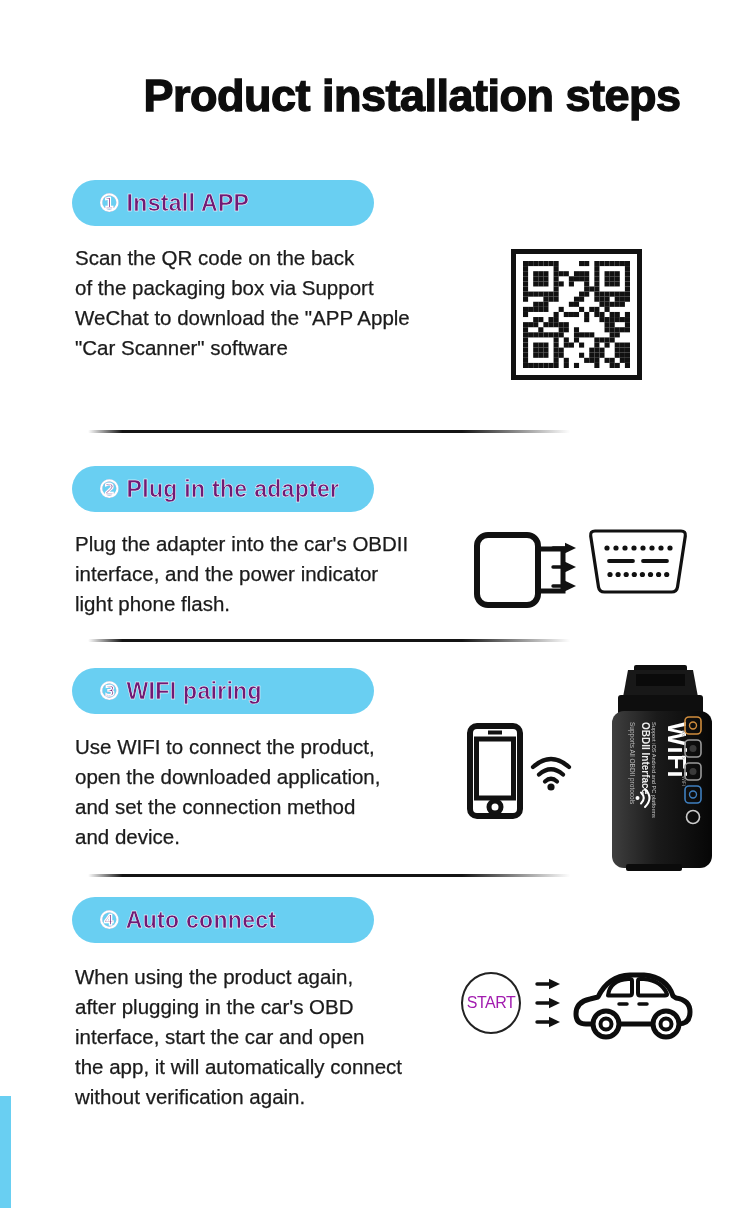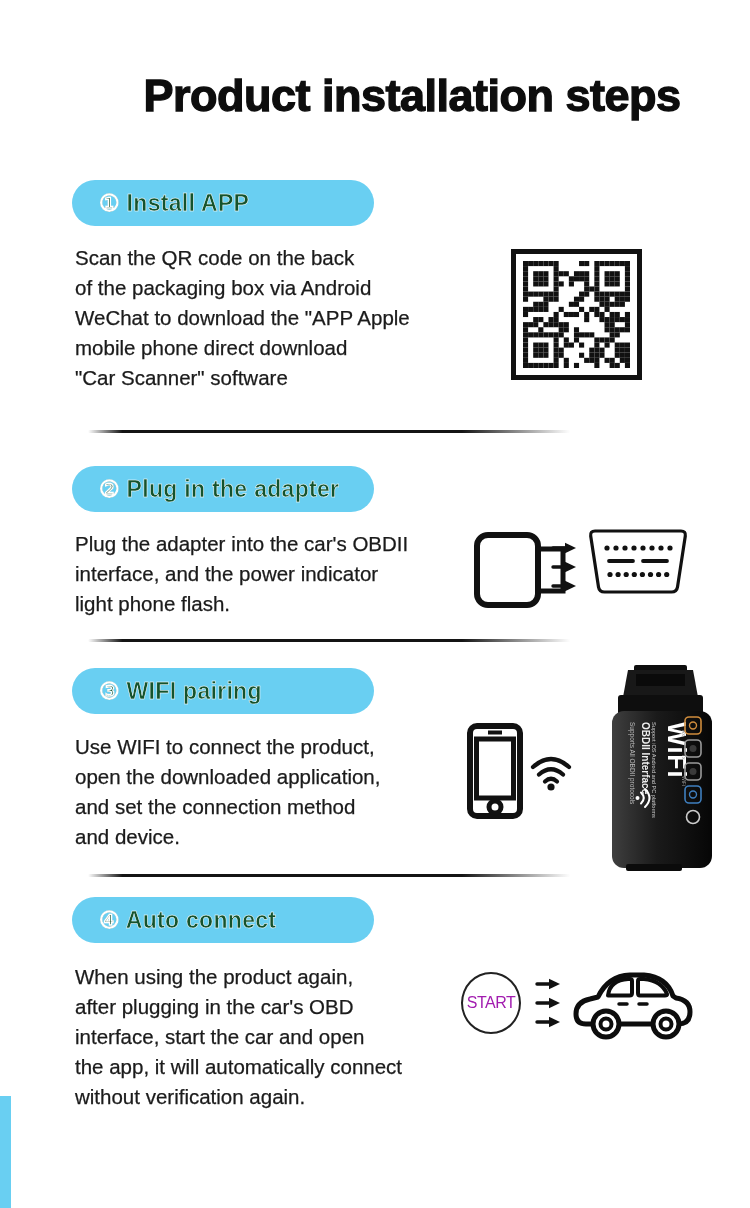--- a/index.html
+++ b/index.html
@@ -11,21 +11,21 @@
   .page-title{
     position:absolute;top:68px;left:0;width:750px;text-align:center;
     font-size:45px;line-height:1.25;font-weight:bold;color:#0d0d0d;
     letter-spacing:-0.5px;padding-left:37px;-webkit-text-stroke:1.3px #0d0d0d;
   }
   .pill{
     position:absolute;width:302px;height:46px;border-radius:23px;
     background:#69cff2;
   }
   .pill .pill-label{
-    display:block;padding-left:27px;line-height:46px;color:#14532d;
+    display:block;padding-left:27px;line-height:46px;color:#701a75;
     font-size:23px;font-weight:bold;-webkit-text-stroke:0.5px #ffffff;letter-spacing:0.3px;
     white-space:nowrap;
   }
   .step-text{position:absolute;left:75px;}
   .step-text .tline{
     font-size:20.5px;line-height:30px;color:#1b1b1b;white-space:nowrap;
     -webkit-text-stroke:0.25px #1b1b1b;
   }
   .divider{
     position:absolute;left:88px;width:492px;height:3px;border-radius:2px;
@@ -52,23 +52,22 @@
 
 <div class="canvas">
 
   <div class="page-title">Product installation steps</div>
 
   <div class="pill" style="left:72px;top:180px;">
     <span class="pill-label">① Install APP</span>
   </div>
   <div class="step-text" style="top:243px;">
     <div class="tline">Scan the QR code on the back</div>
-    <div class="tline">of the packaging box via Android</div>
+    <div class="tline">of the packaging box via Support</div>
     <div class="tline">WeChat to download the "APP Apple</div>
-    <div class="tline">mobile phone direct download</div>
     <div class="tline">"Car Scanner" software</div>
   </div>
   <div class="qr-box">
     <svg viewBox="0 0 105 105">
         <rect x="0" y="0" width="5" height="5" fill="#111"></rect>
         <rect x="5" y="0" width="5" height="5" fill="#111"></rect>
         <rect x="10" y="0" width="5" height="5" fill="#111"></rect>
         <rect x="15" y="0" width="5" height="5" fill="#111"></rect>
         <rect x="20" y="0" width="5" height="5" fill="#111"></rect>
         <rect x="25" y="0" width="5" height="5" fill="#111"></rect>

